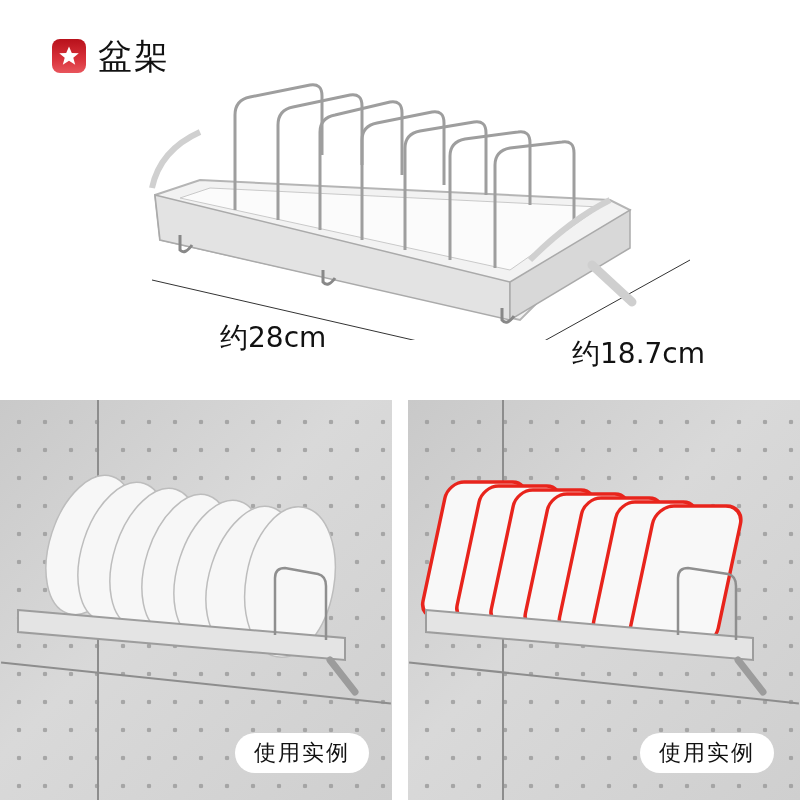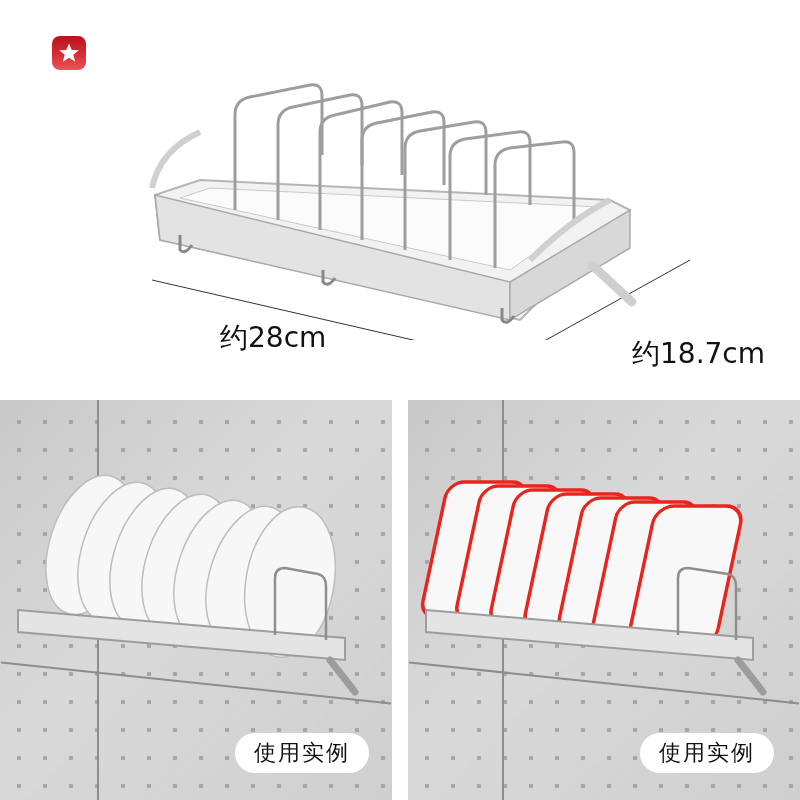--- a/index.html
+++ b/index.html
@@ -12,21 +12,21 @@
     background: linear-gradient(180deg, #b8111b 0%, #d9323b 60%, #e8555c 100%);
     display: flex; align-items: center; justify-content: center;
   }
   .badge svg { width: 24px; height: 24px; }
   .title { margin-left: 12px; font-size: 34px; color: #111; letter-spacing: 2px; line-height: 40px; }
 
   .product { position: absolute; left: 140px; top: 70px; width: 560px; height: 270px; }
 
   .dim-label { position: absolute; font-size: 28px; color: #111; line-height: 32px; }
   .dim-length { left: 220px; top: 322px; }
-  .dim-width { left: 632px; top: 338px; }
+  .dim-width { left: 572px; top: 338px; }
 
   .panel {
     position: absolute; top: 400px; width: 392px; height: 400px; overflow: hidden;
     background: linear-gradient(135deg, #c9c9c9 0%, #d9d9d9 45%, #cfcfcf 100%);
   }
   .panel-left { left: 0; }
   .panel-right { left: 408px; }
   .pegboard { position: absolute; inset: 0;
     background-image: radial-gradient(circle, #9a9a9a 2px, transparent 2.6px);
     background-size: 26px 28px; background-position: 6px 8px; opacity: 0.8; }
@@ -44,20 +44,21 @@
 </style>
 </head>
 <body>
 
 <div class="header">
   <div class="badge">
     <svg viewBox="0 0 24 24">
       <polygon points="12,2.5 14.8,9 21.8,9.3 16.3,13.8 18.2,20.8 12,16.8 5.8,20.8 7.7,13.8 2.2,9.3 9.2,9" fill="#ffffff"></polygon>
     </svg>
   </div>
+  <span class="title">盆架</span>
 </div>
 
 <svg class="product" viewBox="0 0 560 270">
 
   <line x1="12" y1="210" x2="360" y2="290" stroke="#333" stroke-width="1"></line>
   <line x1="370" y1="290" x2="550" y2="190" stroke="#333" stroke-width="1"></line>
 
   <path d="M15 125 L60 110 L470 130 L490 140 L380 250 L20 170 Z" fill="#f2f2f2" stroke="#b5b5b5" stroke-width="2"></path>
   <path d="M15 125 L20 170 L370 250 L370 212 Z" fill="#e3e3e3" stroke="#aaa" stroke-width="1.5"></path>
   <path d="M370 212 L490 140 L490 178 L370 250 Z" fill="#d8d8d8" stroke="#aaa" stroke-width="1.5"></path>

